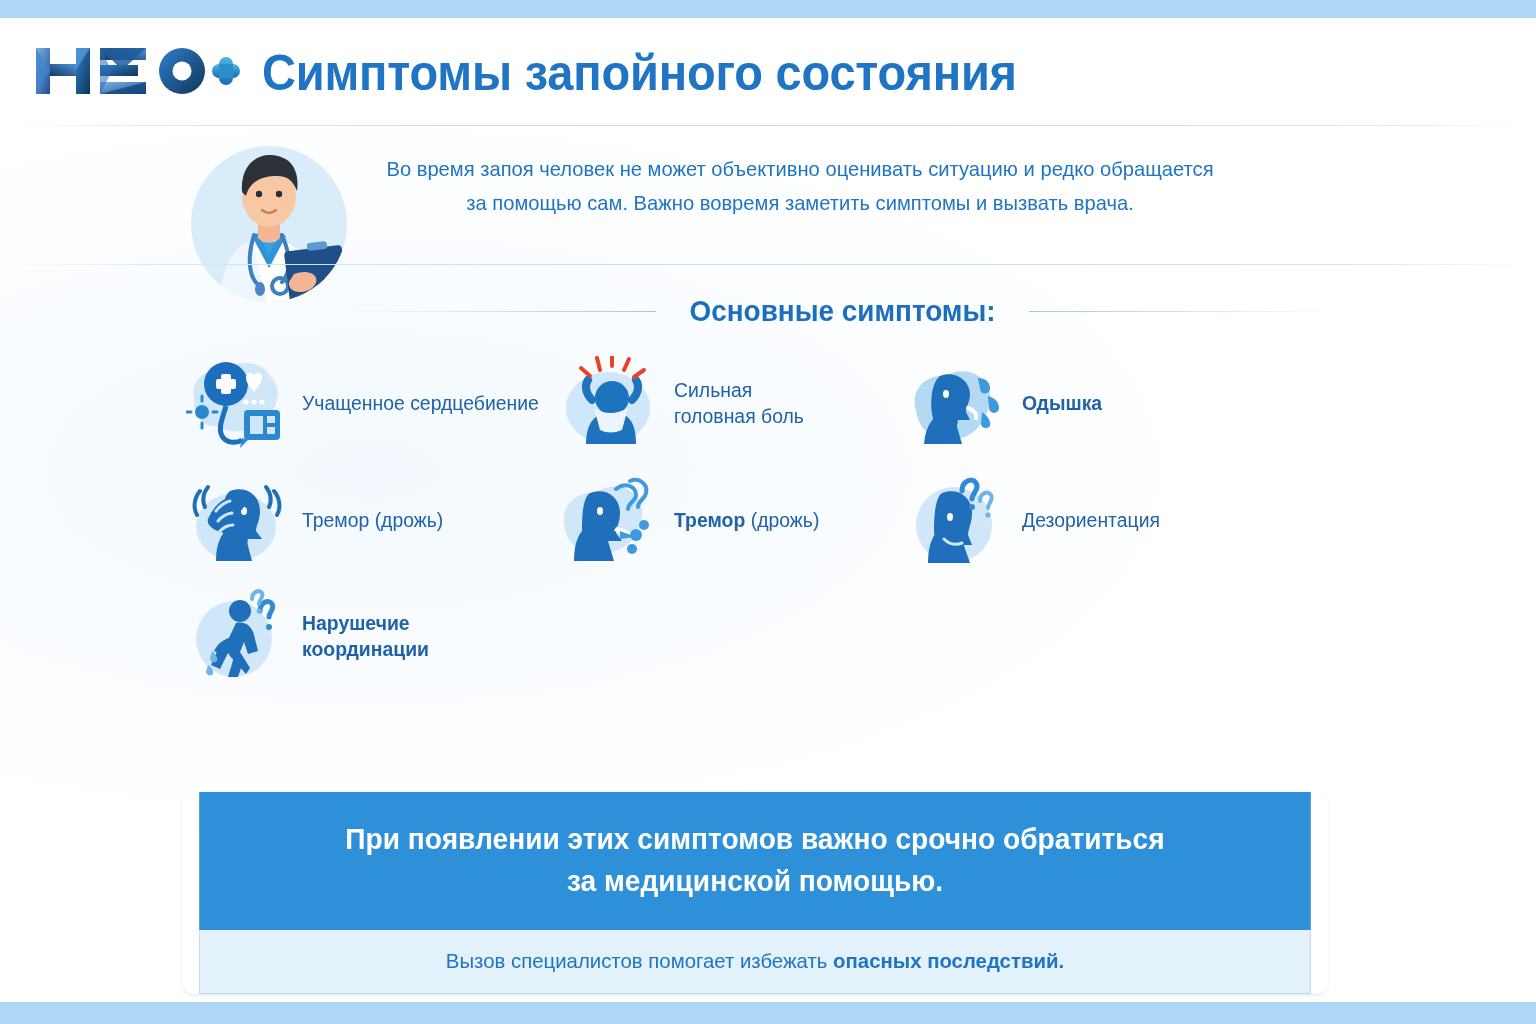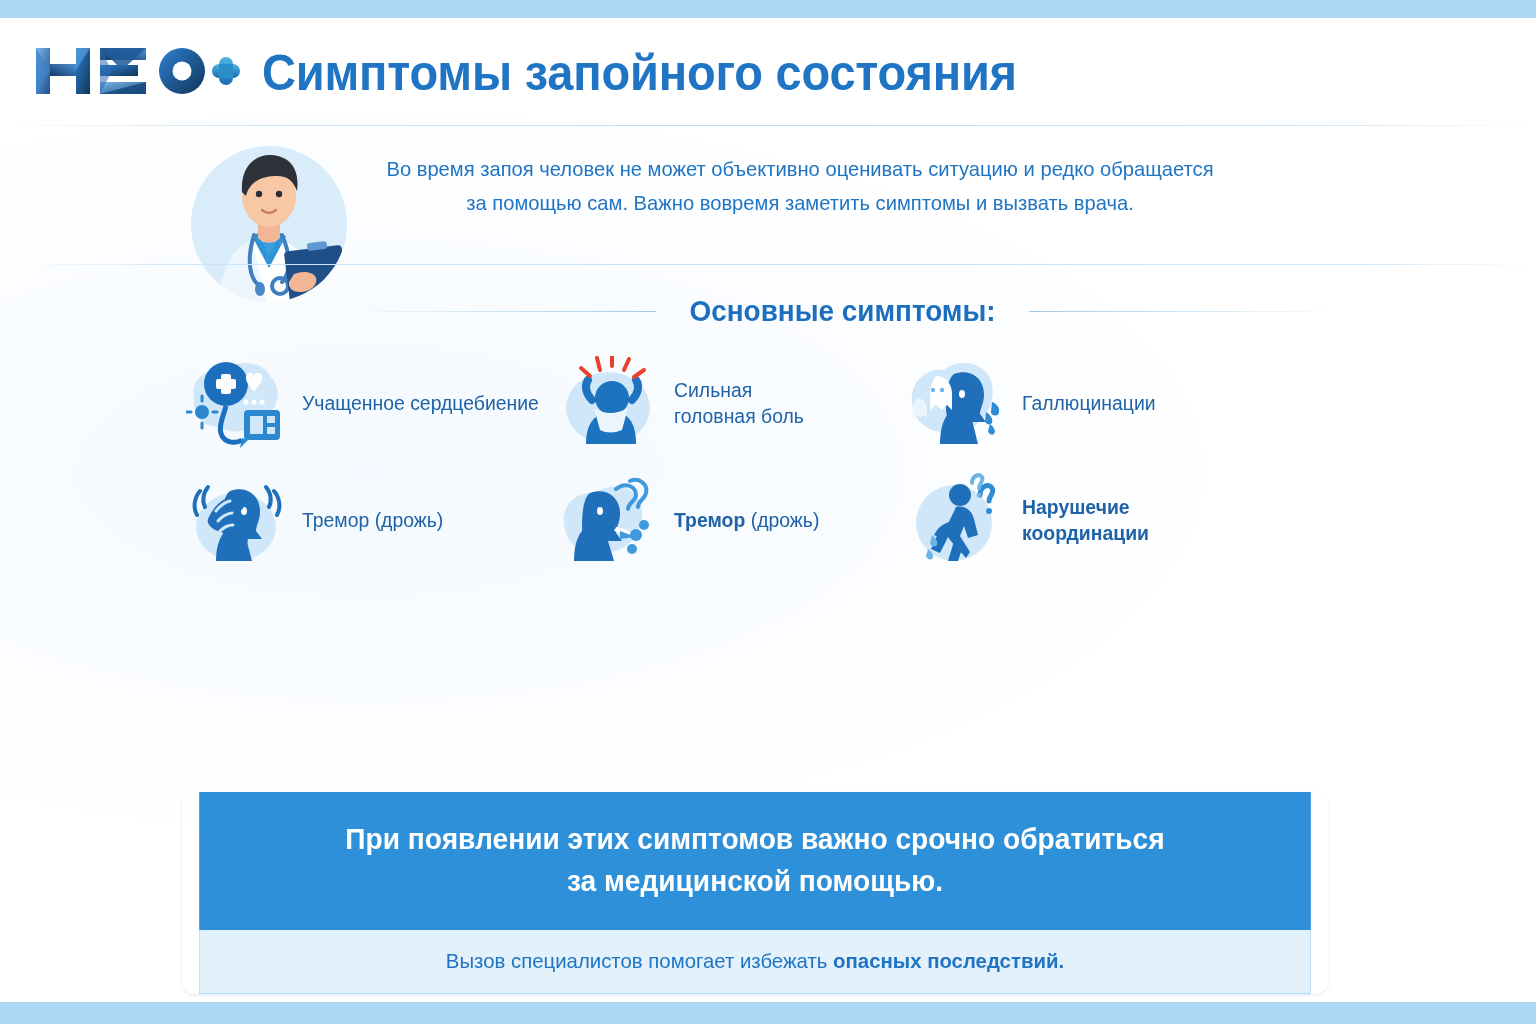--- a/index.html
+++ b/index.html
@@ -276,45 +276,38 @@
               <path d="M76 21 l10 -7"></path>
           </g>
         </svg>
       </div>
       <div class="lbl">
         <div>Сильная</div>
         <div>головная боль</div>
       </div>
     </div>
 
-
-    <div class="cell">
-      <div class="ico">
-        <svg viewBox="0 0 104 94" width="104" height="94">
-          <path d="M6 46 c-2 -20 14 -34 32 -32 c16 -14 44 -6 48 14 c4 20 -8 44 -34 48 c-26 4 -44 -8 -46 -30 z" fill="#cfe7f8"></path>
-          <path d="M34 88 c0 -26 10 -38 28 -40 l10 40 z" fill="#1f6fbb"></path>
-          <path d="M48 18 c16 -6 30 4 30 20 c0 10 -4 14 -4 20 l6 8 h-14 l-2 12 c-14 0 -24 -10 -24 -26 c0 -16 2 -30 8 -34 z" fill="#1f6fbb"></path>
-          <ellipse cx="56" cy="38" rx="3" ry="4" fill="#fff"></ellipse>
-          <g fill="#fff">
-            <path d="M30 20 c10 0 16 8 16 18 v16 l-5 -5 l-5 5 l-6 -5 l-6 5 v-16 c0 -10 6 -18 6 -18 z"></path>
-          </g>
-          <circle cx="27" cy="34" r="2.2" fill="#6fb4e4"></circle>
-            <circle cx="36" cy="34" r="2.2" fill="#6fb4e4"></circle>
-          <g fill="#eaf5fd">
-            <path d="M11 42 c6 0 10 5 10 11 v9 l-3 -3 l-3 3 l-4 -3 l-4 3 v-9 c0 -6 4 -11 4 -11 z"></path>
-          </g>
-          <g fill="#2e8bd4">
-            <path d="M80 56 c5 3 7 7 6 11 a4 4 0 0 1 -7 -2 z"></path>
-            <path d="M86 46 c5 2 8 6 7 10 a4 4 0 0 1 -8 -1 z"></path>
-            <path d="M84 68 c4 3 6 7 4 10 a4 4 0 0 1 -6 -3 z"></path>
-          </g>
-        </svg>
-      </div>
-      <div class="lbl">Галлюцинации</div>
-    </div>
+    <div class="cell">
+      <div class="ico">
+        <svg viewBox="0 0 104 94" width="104" height="94">
+          <path d="M10 54 c-6 -20 10 -36 30 -34 c18 -12 44 0 44 20 c0 22 -16 44 -40 44 c-22 0 -32 -14 -34 -30 z" fill="#b3d9f3"></path>
+          <path d="M18 88 c2 -22 12 -32 28 -34 l10 34 z" fill="#1f6fbb"></path>
+          <path d="M34 20 c14 -6 30 4 30 18 c0 8 -4 12 -4 18 l4 8 h-12 l-2 12 c-12 2 -22 -6 -24 -18 c-2 -14 0 -32 8 -38 z" fill="#1f6fbb"></path>
+          <ellipse cx="40" cy="38" rx="3" ry="4" fill="#fff"></ellipse>
+          <path d="M62 52 c6 2 9 6 8 10" stroke="#fff" stroke-width="4" fill="none" stroke-linecap="round"></path>
+          <g fill="#3f9add">
+            <path d="M76 56 c6 4 9 9 8 14 a5 5 0 0 1 -9 -2 c0 -4 1 -8 1 -12 z"></path>
+            <path d="M82 40 c7 2 11 6 11 12 a5 5 0 0 1 -10 0 c0 -4 -1 -8 -1 -12 z"></path>
+            <path d="M72 22 c7 0 12 4 12 10 a5 5 0 0 1 -10 1 c0 -4 -2 -7 -2 -11 z"></path>
+          </g>
+        </svg>
+      </div>
+      <div class="lbl bold">Одышка</div>
+    </div>
+
 
     <div class="cell">
       <div class="ico">
         <svg viewBox="0 0 104 94" width="104" height="94">
           <ellipse cx="50" cy="54" rx="40" ry="34" fill="#cfe7f8"></ellipse>
           <path d="M30 88 c0 -24 10 -36 26 -38 l10 38 z" fill="#1f6fbb"></path>
           <path d="M44 18 c16 -6 30 4 30 20 c0 10 -4 14 -4 20 l6 8 h-14 l-2 12 c-14 0 -24 -10 -24 -26 c0 -16 2 -30 8 -34 z" fill="#1f6fbb"></path>
           <ellipse cx="58" cy="38" rx="3" ry="4" fill="#fff"></ellipse>
           <path d="M22 46 c6 -14 16 -22 26 -22 c6 0 10 3 10 8 c0 6 -8 7 -8 12 c0 4 6 5 6 10 c0 6 -10 8 -18 6 c-10 -2 -18 -8 -16 -14 z" fill="#1f6fbb"></path>
           <path d="M30 38 q6 -8 14 -10 M32 48 q6 -7 14 -8 M34 58 q6 -6 13 -6" stroke="#cfe7f8" stroke-width="3" fill="none" stroke-linecap="round"></path>
@@ -347,20 +340,41 @@
           </g>
           <g stroke="#3f9add" stroke-width="4" fill="none" stroke-linecap="round">
             <path d="M58 16 c10 -8 20 -2 20 6 c0 6 -8 8 -8 14"></path>
             <path d="M72 8 c10 -4 18 4 16 12 c-1 6 -8 8 -8 14"></path>
           </g>
         </svg>
       </div>
       <div class="lbl bold"><span>Тремор</span><span class="thin"> (дрожь)</span></div>
     </div>
 
+    <div class="cell">
+      <div class="ico">
+        <svg viewBox="0 0 104 94" width="104" height="94">
+          <circle cx="48" cy="52" r="38" fill="#cfe7f8"></circle>
+          <path d="M22 90 c0 -26 10 -38 28 -40 l14 40 z" fill="#1f6fbb"></path>
+          <path d="M36 20 c16 -6 30 4 30 20 c0 10 -4 16 -4 22 l4 10 h-12 l-2 12 c-14 0 -24 -12 -24 -28 c0 -16 2 -32 8 -36 z" fill="#1f6fbb"></path>
+          <ellipse cx="44" cy="44" rx="3" ry="4" fill="#fff"></ellipse>
+          <path d="M40 62 c6 6 14 8 18 4 c-4 10 -14 12 -22 6 c-4 -4 -2 -10 4 -10 z" fill="#1f6fbb"></path>
+          <path d="M38 66 q8 8 18 4" stroke="#cfe7f8" stroke-width="3" fill="none" stroke-linecap="round"></path>
+          <g fill="none" stroke="#2e8bd4" stroke-width="5" stroke-linecap="round">
+            <path d="M56 18 c0 -10 10 -14 14 -8 c4 6 -4 10 -4 16"></path>
+          </g>
+          <circle cx="66" cy="34" r="3" fill="#2e8bd4"></circle>
+          <g fill="none" stroke="#6fb4e4" stroke-width="4" stroke-linecap="round">
+            <path d="M74 28 c0 -8 8 -11 11 -6 c3 5 -3 8 -3 13"></path>
+          </g>
+          <circle cx="82" cy="42" r="2.6" fill="#6fb4e4"></circle>
+        </svg>
+      </div>
+      <div class="lbl">Дезориентация</div>
+    </div>
 
     <div class="cell">
       <div class="ico">
         <svg viewBox="0 0 104 94" width="104" height="94">
           <circle cx="48" cy="50" r="38" fill="#cfe7f8"></circle>
           <circle cx="54" cy="22" r="11" fill="#1f6fbb"></circle>
           <path d="M50 34 c10 -2 16 4 18 12 l4 16 l-10 3 l-4 -12 l-4 10 l10 16 l-4 6 l-16 -18 c-3 -4 -4 -8 -3 -14 z" fill="#1f6fbb"></path>
           <path d="M46 48 c-8 2 -14 6 -18 14 l9 4 c3 -5 6 -8 11 -9 z" fill="#1f6fbb"></path>
           <path d="M44 60 l-10 20 l-9 -4 l9 -20 z" fill="#1f6fbb"></path>
           <path d="M58 70 l-6 18 h-10 l6 -20 z" fill="#1f6fbb"></path>

